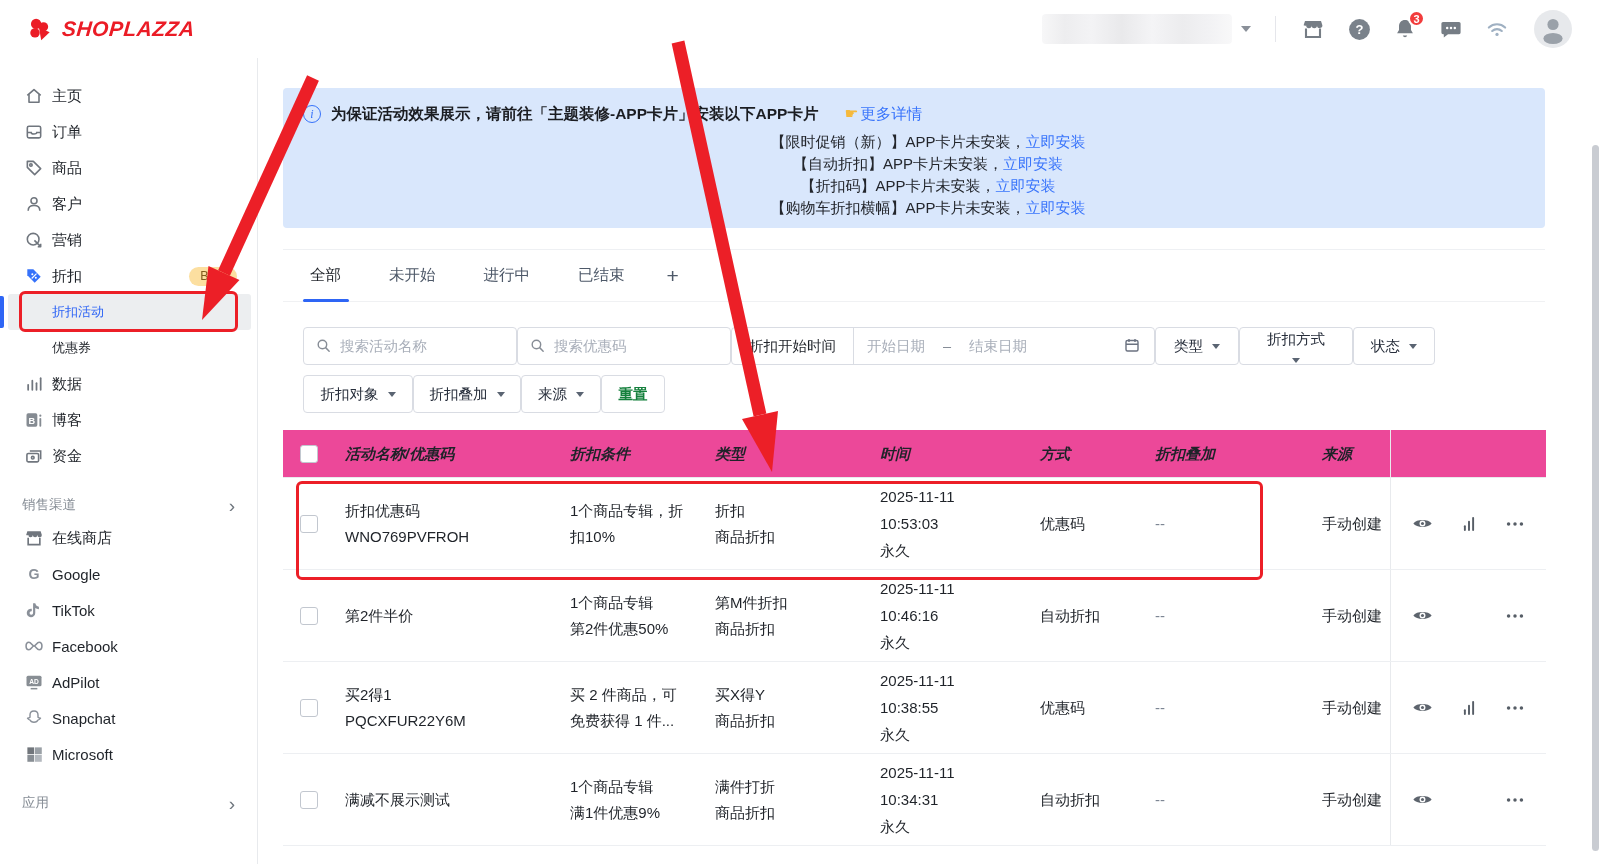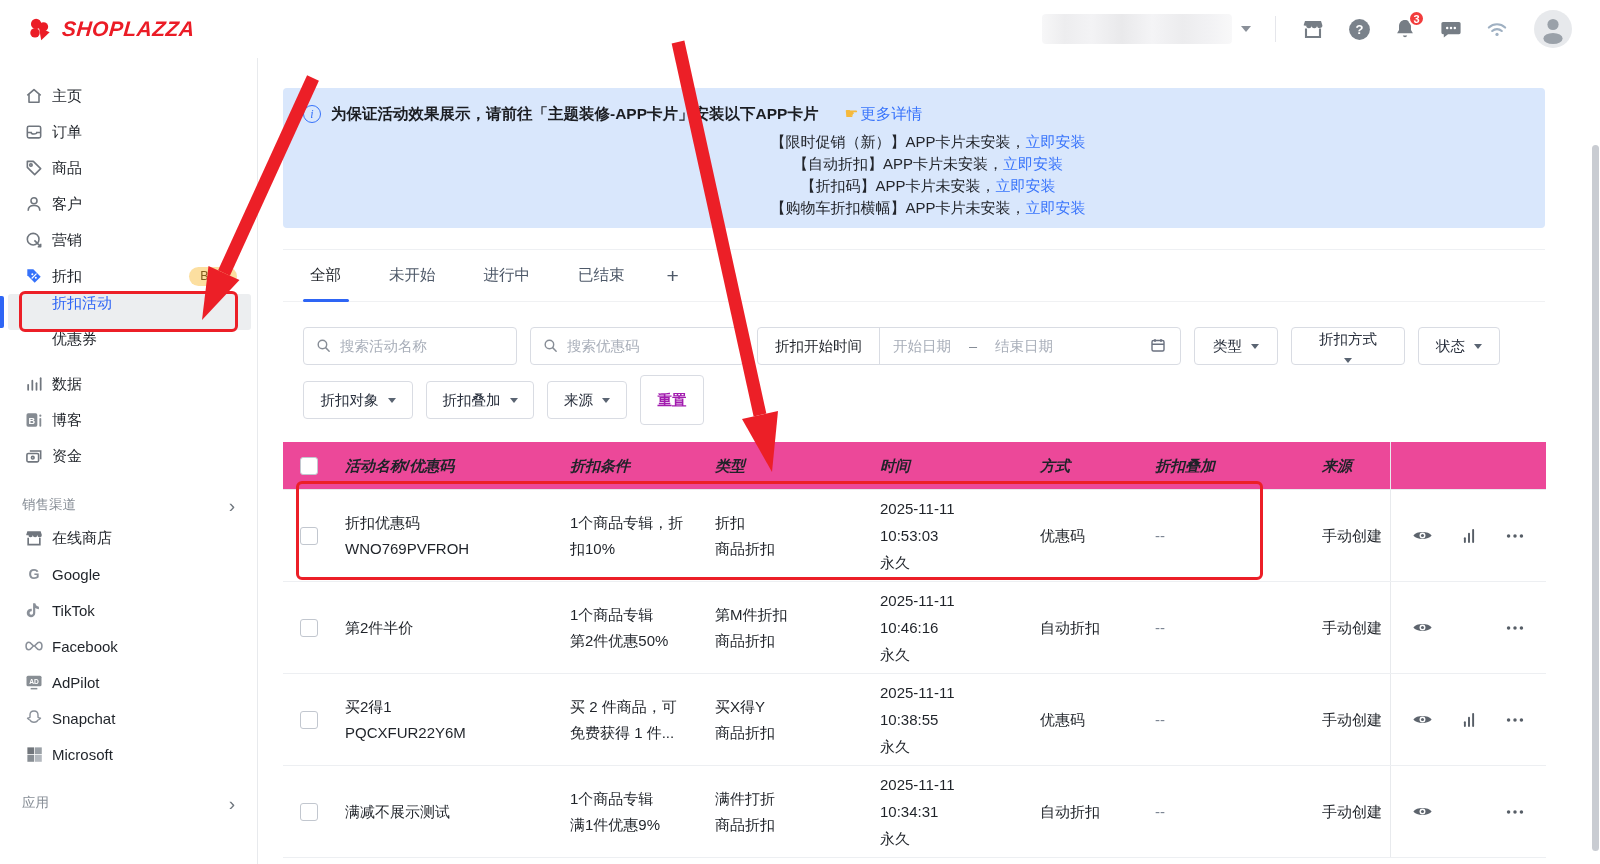--- a/index.html
+++ b/index.html
@@ -19,21 +19,21 @@
   .caret-down { width:0; height:0; border-left:5px solid transparent; border-right:5px solid transparent; border-top:6px solid #8a9099; }
   .header-divider { width:1px; height:26px; background:#e5e6eb; margin:0 4px; }
   .hicon { position:relative; width:26px; height:26px; display:flex; align-items:center; justify-content:center; cursor:pointer; }
   .badge { position:absolute; top:-6px; right:-7px; min-width:17px; height:17px; border-radius:9px; background:#f23c3c; color:#fff; font-size:11px; font-weight:700; display:flex; align-items:center; justify-content:center; border:2px solid #fff; padding:0 3px; }
   .avatar { width:38px; height:38px; border-radius:50%; background:#e7e9ec; display:flex; align-items:center; justify-content:center; cursor:pointer; margin-left:4px; }
   
   .sidebar { position:fixed; top:58px; left:0; width:258px; height:806px; background:#fff; border-right:1px solid #e8eaed; padding-top:20px; z-index:4; }
   .nav-item { position:relative; height:36px; display:flex; align-items:center; gap:8px; padding-left:24px; font-size:15px; color:#1f2329; cursor:pointer; }
   .nav-item .ic { width:20px; height:20px; display:flex; align-items:center; justify-content:center; color:#70767e; }
   .beta-pill { position:absolute; right:20px; background:#fcdfa0; color:#805b1c; font-size:12.5px; padding:2.5px 11px; border-radius:11px; }
-  .sub-item { position:relative; height:36px; display:flex; align-items:flex-start; padding-left:44px; font-size:15px; color:#1f2329; cursor:pointer; margin:0 6px 0 8px; border-radius:3px; }
+  .sub-item { position:relative; height:36px; display:flex; align-items:center; padding-left:44px; font-size:13px; color:#1f2329; cursor:pointer; margin:0 6px 0 8px; border-radius:3px; }
   .sub-item.active { background:#eceef0; color:#2e65f5; }
   .sub-item.active .active-bar { position:absolute; left:-8px; top:2px; width:4px; height:32px; background:#2e65f5; border-radius:0 2px 2px 0; }
   .side-section { height:30px; margin-top:16px; display:flex; align-items:center; justify-content:space-between; padding:0 22px; color:#878e96; font-size:13.5px; cursor:pointer; }
   .side-section .chev { font-size:19px; color:#6f767e; line-height:1; }
   
   .main { position:absolute; top:58px; left:258px; width:1342px; padding:0 55px 0 25px; }
   
   .banner { margin-top:30px; width:1262px; height:140px; background:#d9e7fc; border-radius:4px; padding:14px 20px; }
   .banner-title-row { display:flex; align-items:center; gap:10px; height:24px; }
   .info-icon { width:18px; height:18px; border:1.6px solid #3672fa; border-radius:50%; color:#3672fa; font-size:12px; font-style:italic; font-family:"Liberation Serif", serif; display:flex; align-items:center; justify-content:center; flex:none; }
@@ -45,37 +45,37 @@
   .blue-link { color:#3a75fb; cursor:pointer; }
   
   .panel { margin-top:21px; border-top:1px solid #eef0f3; width:1262px; }
   .tabstrip { height:52px; display:flex; align-items:center; padding:0 27px; border-bottom:1px solid #f0f1f3; }
   .tab { position:relative; height:52px; display:flex; align-items:center; margin-right:48px; font-size:15.5px; color:#4e5969; cursor:pointer; }
   .tab.active { color:#1f2329; font-weight:500; }
   .tab.active .tab-underline { position:absolute; bottom:0; left:50%; transform:translateX(-50%); width:46px; height:3px; border-radius:2px; background:#2e65f5; }
   .tab-add { font-size:21px; color:#4e5969; cursor:pointer; margin-left:-6px; }
   
   .filters { padding:0 20px; }
-  .frow { display:flex; align-items:center; gap:13px; }
+  .frow { display:flex; align-items:center; }
   .frow1 { margin-top:25px; }
   .frow2 { margin-top:10px; }
   .search-box { position:relative; width:214px; height:38px; }
   .search-box input { width:100%; height:100%; border:1px solid #d9dce3; border-radius:4px; padding:0 10px 0 36px; font-size:14.5px; color:#1f2329; outline:none; font-family:inherit; background:#fff; }
   .search-box input::placeholder { color:#a8aeb9; }
   .search-ic { position:absolute; left:12px; top:10px; }
   .date-group { display:flex; width:424px; height:38px; border:1px solid #d9dce3; border-radius:4px; overflow:hidden; }
   .date-label { width:122px; display:flex; align-items:center; justify-content:center; border-right:1px solid #d9dce3; font-size:14.5px; color:#1f2329; font-weight:500; cursor:pointer; }
   .date-fields { flex:1; display:flex; align-items:center; padding:0 13px; gap:18px; color:#a8aeb9; font-size:14.5px; cursor:pointer; }
   .date-fields .sep { color:#868d97; }
   .date-fields .cal { margin-left:auto; }
   .drop { height:38px; background:#fff; border:1px solid #d9dce3; border-radius:4px; display:flex; align-items:center; justify-content:center; gap:9px; padding:0 14px; font-size:14.5px; color:#272e3b; cursor:pointer; font-family:inherit; }
   .drop .caret-down { border-top-color:#5a6472; border-left-width:4.5px; border-right-width:4.5px; border-top-width:5.5px; }
   .w-type{width:84px;} .w-method{width:114px;flex-direction:column;} .w-status{width:82px;}
   .w-target{width:110px;text-align:center;} .w-stack{width:108px;} .w-source{width:80px;}
-  .reset-btn { height:50px; width:64px; background:#fff; border:1px solid #d9dce3; border-radius:4px; font-weight:700; font-size:14.5px; color:#a21caf; cursor:pointer; font-family:inherit; }
+  .reset-btn { height:38px; width:64px; background:#fff; border:1px solid #d9dce3; border-radius:4px; font-weight:700; font-size:14.5px; color:#15803d; cursor:pointer; font-family:inherit; }
   
   .table { margin-top:17px; width:1263px; }
   .thead, .trow { display:grid; grid-template-columns:52px 225px 145px 165px 160px 115px 165px 80px 156px; align-items:center; }
   .thead { height:48px; background:#ec4899; font-weight:700; font-size:15px; color:#1f2329; border-bottom:1px solid #e8eaed;font-style:italic; }
   .trow { height:92px; border-bottom:1px solid #edeff2; background:#fff; }
   .cell { padding-left:10px; line-height:26px; font-size:15px; color:#1f2329; }
   .cell.src { padding-left:12px; }
   .checkbox { width:18px; height:18px; border:1.5px solid #c2c7cf; border-radius:3px; background:#fff; justify-self:center; cursor:pointer; }
   .grey-val { color:#7d8694; }
   .actions { height:100%; border-left:1px solid #e8eaed; display:flex; align-items:center; justify-content:center; gap:22px; }

